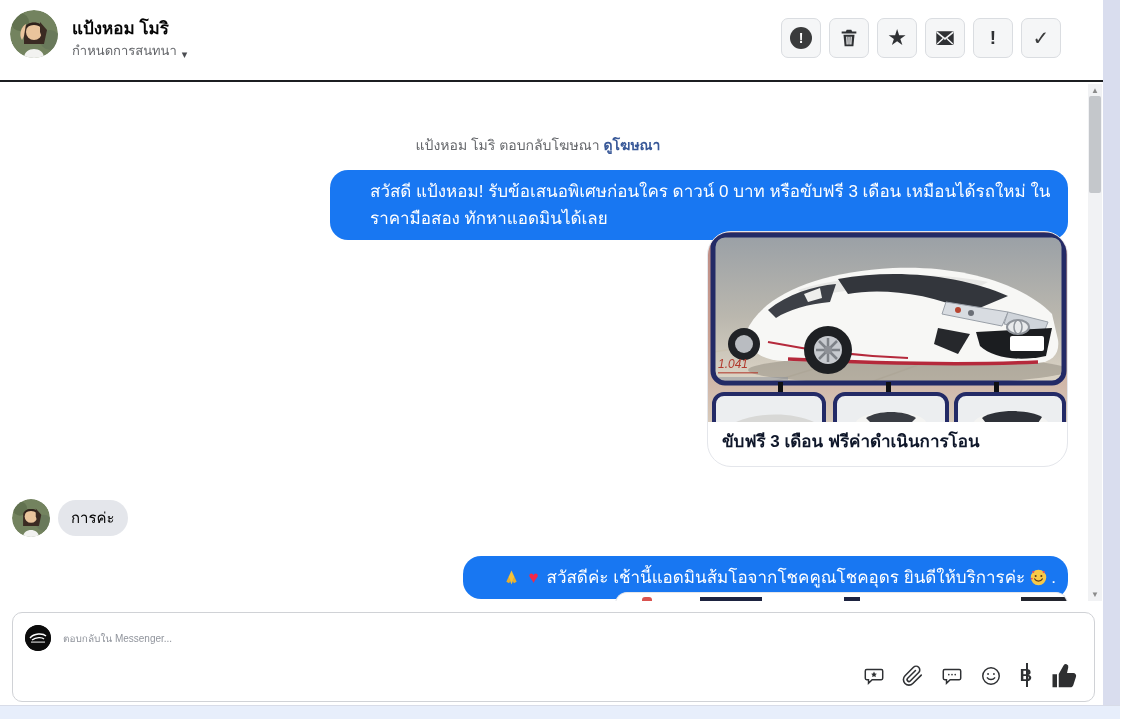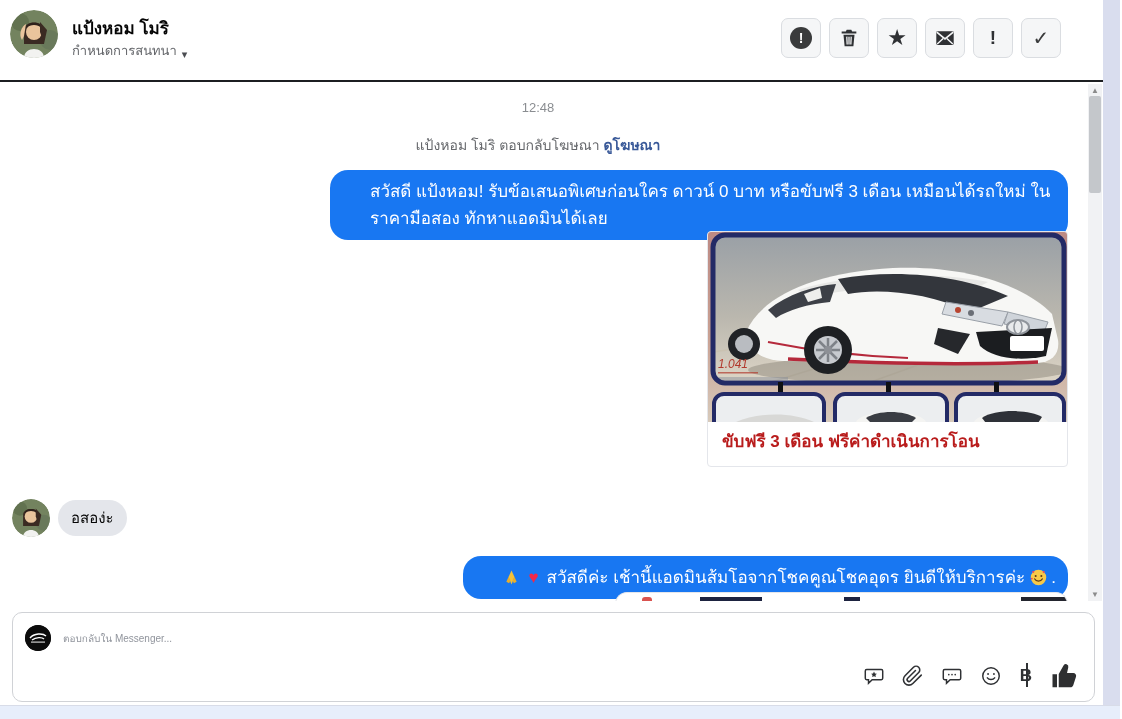--- a/index.html
+++ b/index.html
@@ -25,24 +25,24 @@
 
   
   .chat { position:absolute; left:0; top:84px; width:1103px; height:517px; background:#fff; overflow:hidden; }
   .time-row { position:absolute; top:16px; left:0; width:1076px; text-align:center; font-size:13px; color:#8a8d91; }
   .system-row { position:absolute; top:50px; left:0; width:1076px; text-align:center; font-size:14px; color:#65676b; }
   .system-row .adlink { color:#385898; font-weight:bold; cursor:pointer; }
   .bubble { border-radius:18px; font-size:17px; line-height:27px; padding:8px 12px; }
   .bubble.blue { background:#1877f2; color:#ffffff;padding-left:40px; }
   .bubble.gray { background:#e4e6eb; color:#050505; font-size:15px; line-height:20px; padding:8px 13px; border-radius:18px; }
   .out1 { position:absolute; top:86px; right:35px; width:738px; }
-  .card { position:absolute; top:147px; right:35px; width:361px; background:#fff; border:1px solid #e4e6eb; border-radius:4px; overflow:hidden; cursor:pointer; }
+  .card { position:absolute; top:147px; right:35px; width:361px; background:#fff; border:1px solid #e4e6eb; border-radius:24px; overflow:hidden; cursor:pointer; }
   .card-img { width:361px; height:190px; display:block; }
   .card-cap { padding:8px 14px 12px 14px; }
-  .card-title { font-size:17px; font-weight:bold; color:#b91c1c; line-height:24px; }
+  .card-title { font-size:17px; font-weight:bold; color:#0f172a; line-height:24px; }
   .card-sub { font-size:16px; color:#90949c; line-height:22px; }
   .in-row { position:absolute; top:415px; left:12px; display:flex; align-items:center; gap:8px; }
   .in-avatar { width:38px; height:38px; border-radius:50%; overflow:hidden; flex:0 0 auto; }
   .out2 { position:absolute; top:472px; right:35px; white-space:nowrap; display:flex; align-items:center; gap:4px; }
   .emj { display:inline-flex; width:18px; height:18px; align-items:center; justify-content:center; }
   .emj svg { display:block; }
   .heart-glyph { color:#f0284a; font-size:17px; line-height:1; }
   .partial-card { position:absolute; top:508px; right:35px; width:453px; height:12px; background:#fff; border:1px solid #e4e6eb; border-bottom:none; border-radius:14px 14px 0 0; overflow:hidden; }
   .partial-card .frag { position:absolute; top:4px; height:8px; }
 
@@ -112,21 +112,20 @@
           <span class="glyph-excl">!</span>
         </div>
         <div class="tbtn">
           <span class="glyph-check">✓</span>
         </div>
       </div>
     </div>
 
     <div class="chat">
 
-      <div class="time-row">12:48</div>
 
       <div class="system-row">
         <span>แป้งหอม โมริ ตอบกลับโฆษณา</span>
         <span> </span>
         <span class="adlink">ดูโฆษณา</span>
       </div>
 
       <div class="bubble blue out1">สวัสดี แป้งหอม! รับข้อเสนอพิเศษก่อนใคร ดาวน์ 0 บาท หรือขับฟรี 3 เดือน เหมือนได้รถใหม่ ในราคามือสอง ทักหาแอดมินได้เลย</div>
 
       <div class="card">
@@ -205,21 +204,21 @@
             <circle cx="24" cy="24" r="24" fill="#73835f"></circle>
             <circle cx="10" cy="12" r="9" fill="#5e6e4c" opacity="0.8"></circle>
             <circle cx="40" cy="30" r="10" fill="#66775a" opacity="0.8"></circle>
             <path d="M14 20 C14 10 34 10 34 20 L34 34 L14 34 Z" fill="#3a2a22"></path>
             <circle cx="24" cy="22" r="8" fill="#e9c49c"></circle>
             <path d="M16 18 C17 11 31 11 32 18 C27 14 21 14 16 18 Z" fill="#2e211b"></path>
             <path d="M30 12 L37 20 L34 34 L30 22 Z" fill="#3a2a22"></path>
             <path d="M14 48 C14 36 34 36 34 48 Z" fill="#f2f2f0"></path>
           </svg>
         </div>
-        <div class="bubble gray">อสอง่ะ</div>
+        <div class="bubble gray">การค่ะ</div>
       </div>
 
       <div class="bubble blue out2">
         <span class="emj">
           <svg width="15" height="16" viewBox="0 0 16 16">
             <path d="M8 0 L11.2 7 L8 15 L4.8 7 Z" fill="#f3c13a"></path>
             <path d="M4.8 7 L2.5 12 L5.5 13.5 L7 10.5 Z" fill="#e8ae2c"></path>
             <path d="M11.2 7 L13.5 12 L10.5 13.5 L9 10.5 Z" fill="#e8ae2c"></path>
           </svg>
         </span>

